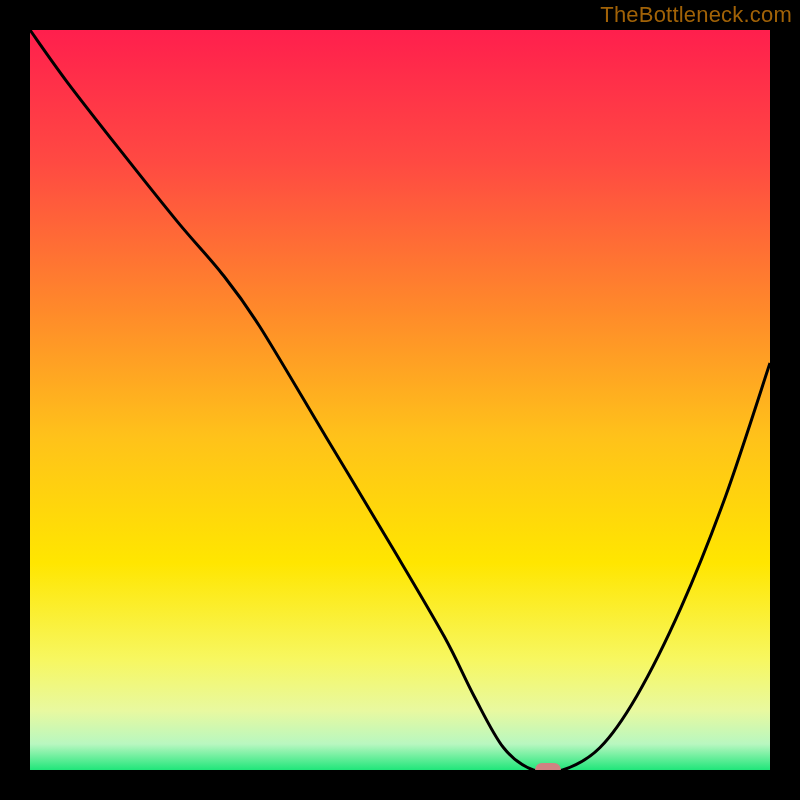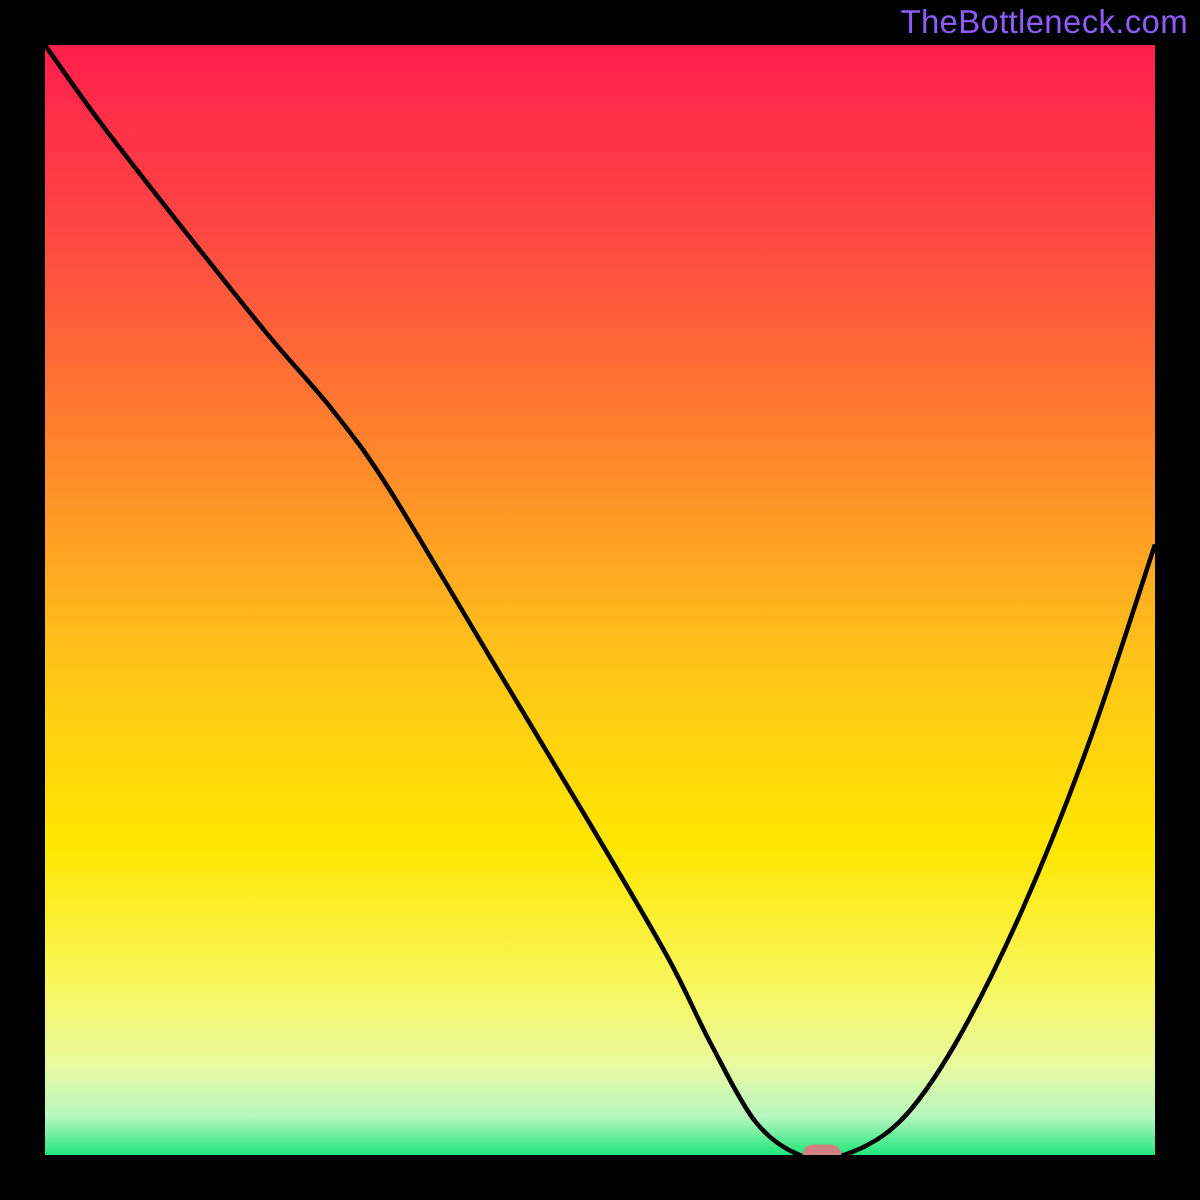--- a/index.html
+++ b/index.html
@@ -13,21 +13,21 @@
   }
   .container {
     position: relative;
     width: 800px;
     height: 800px;
   }
   .watermark {
     position: absolute;
     top: 2px;
     right: 8px;
-    color: #8b5cf6;
+    color: #a16207;
     font-size: 22px;
     font-weight: 500;
     letter-spacing: 0.2px;
     z-index: 10;
   }
   .plot-area {
     position: absolute;
     left: 30px;
     top: 30px;
     width: 740px;

